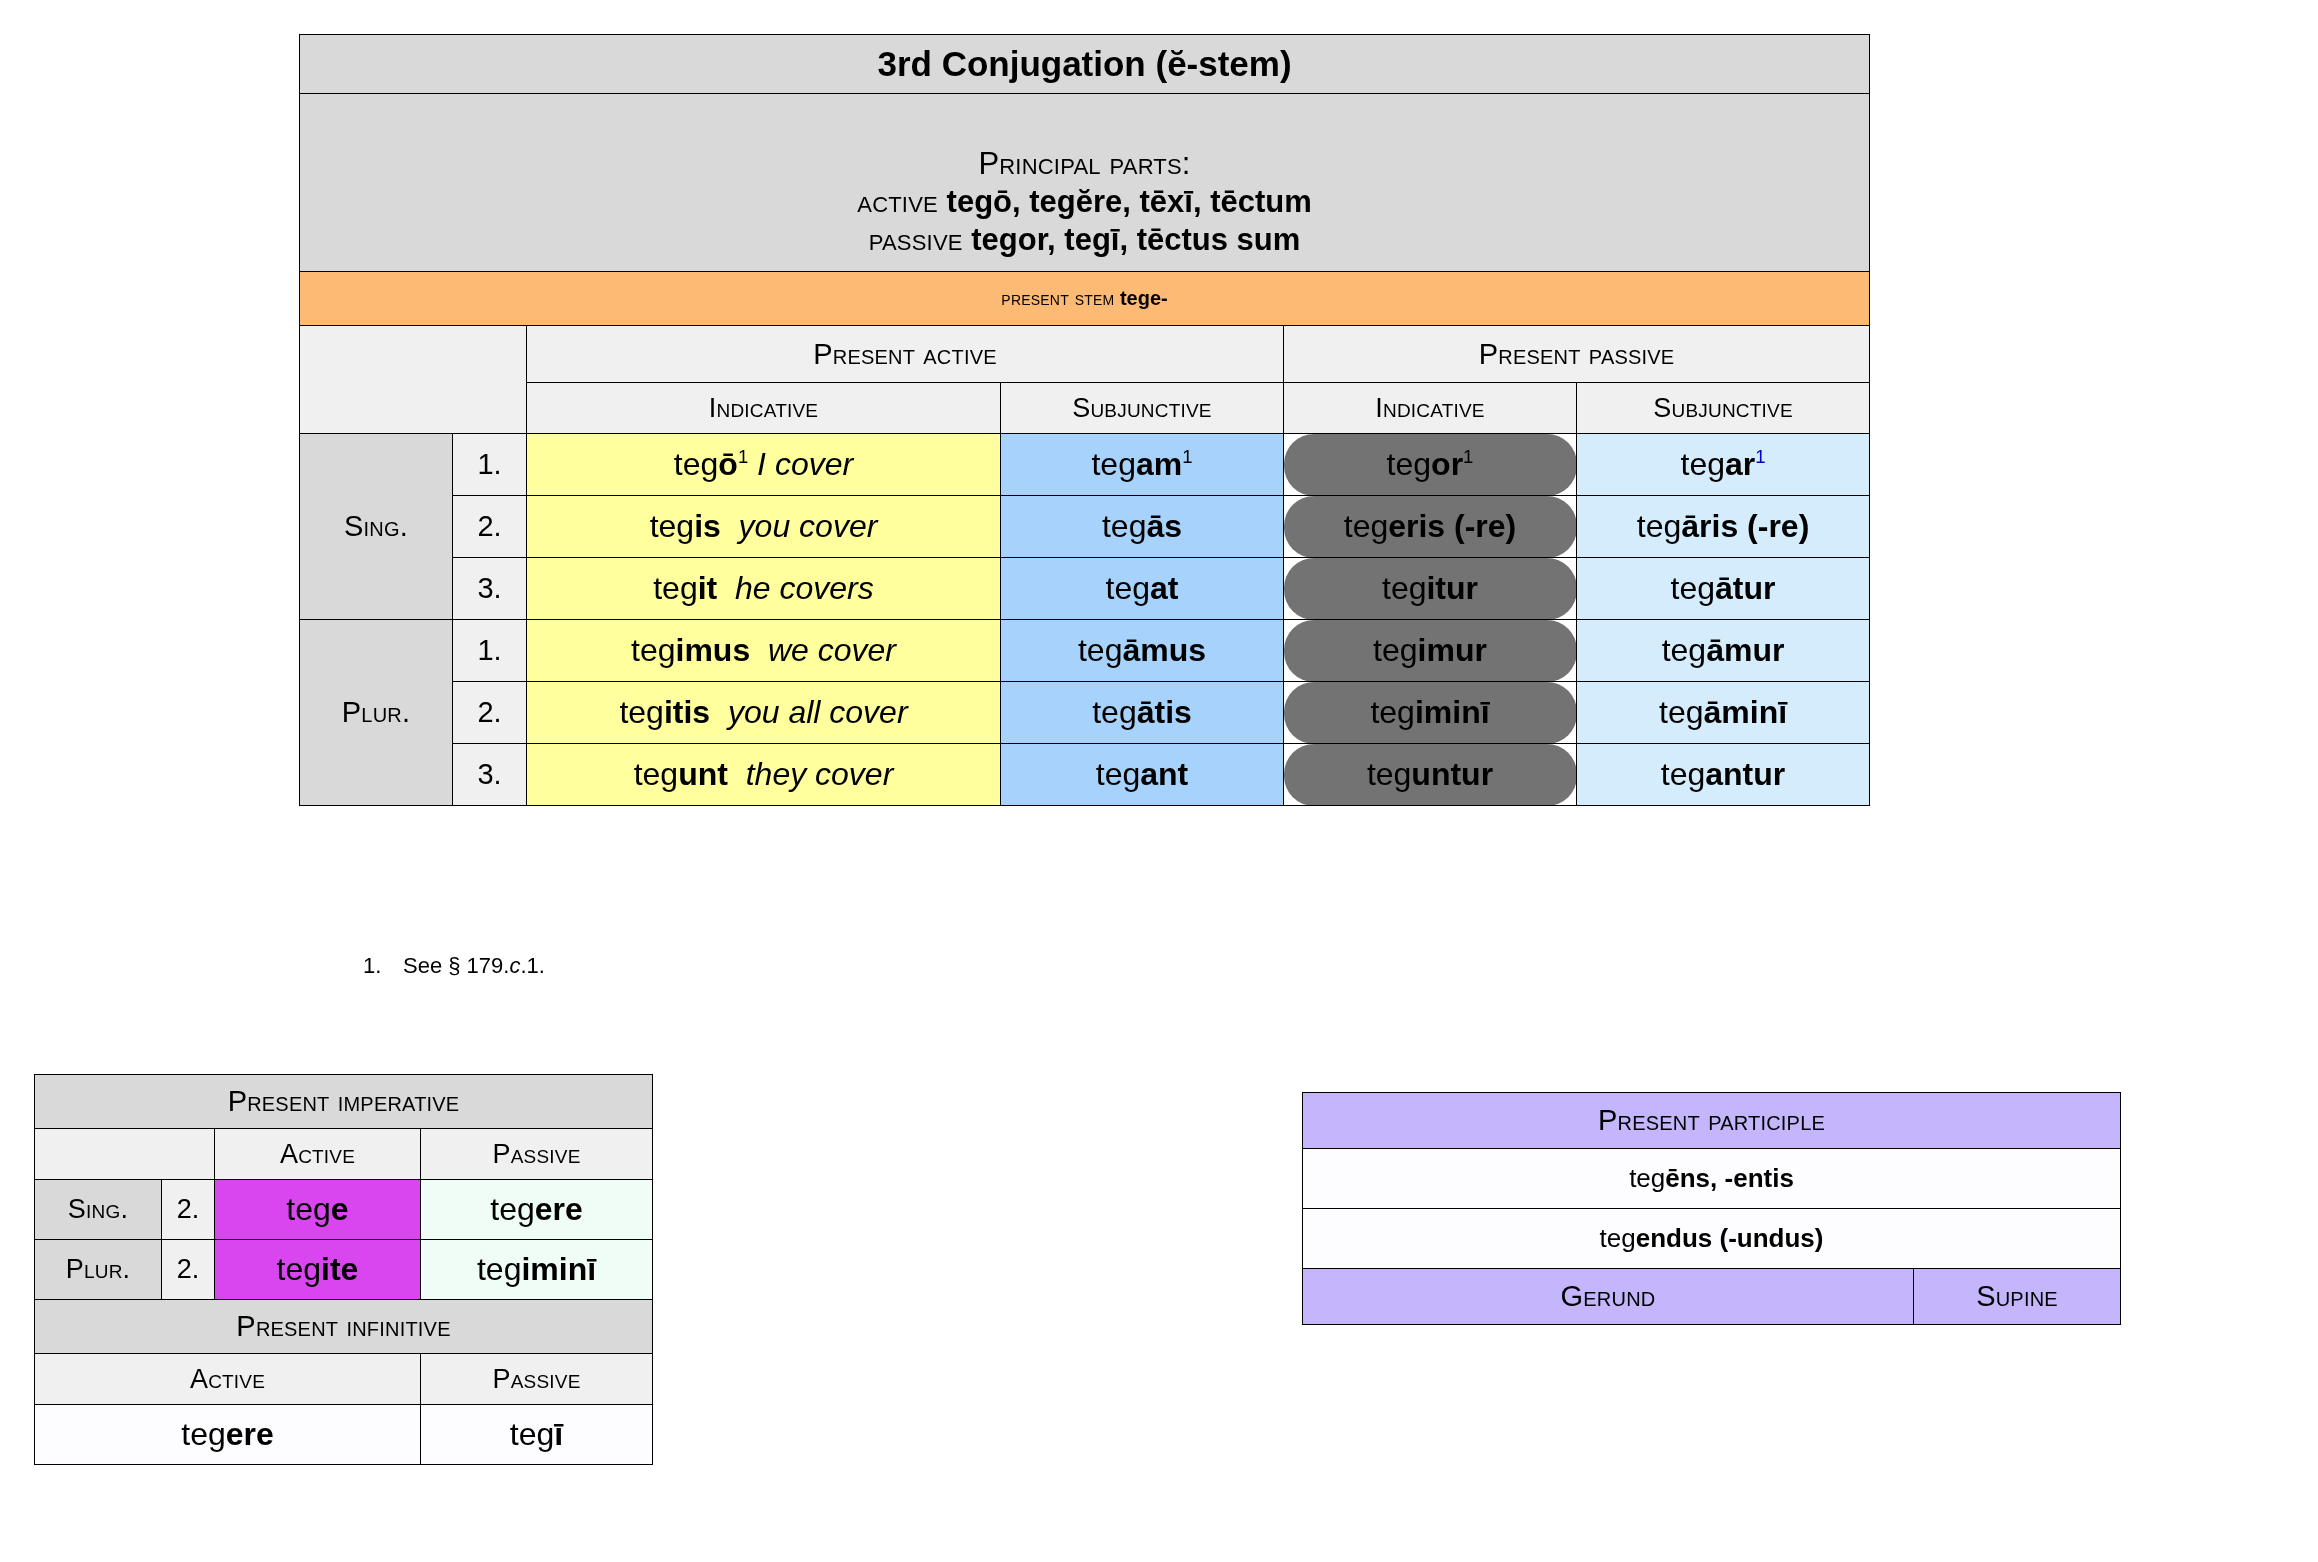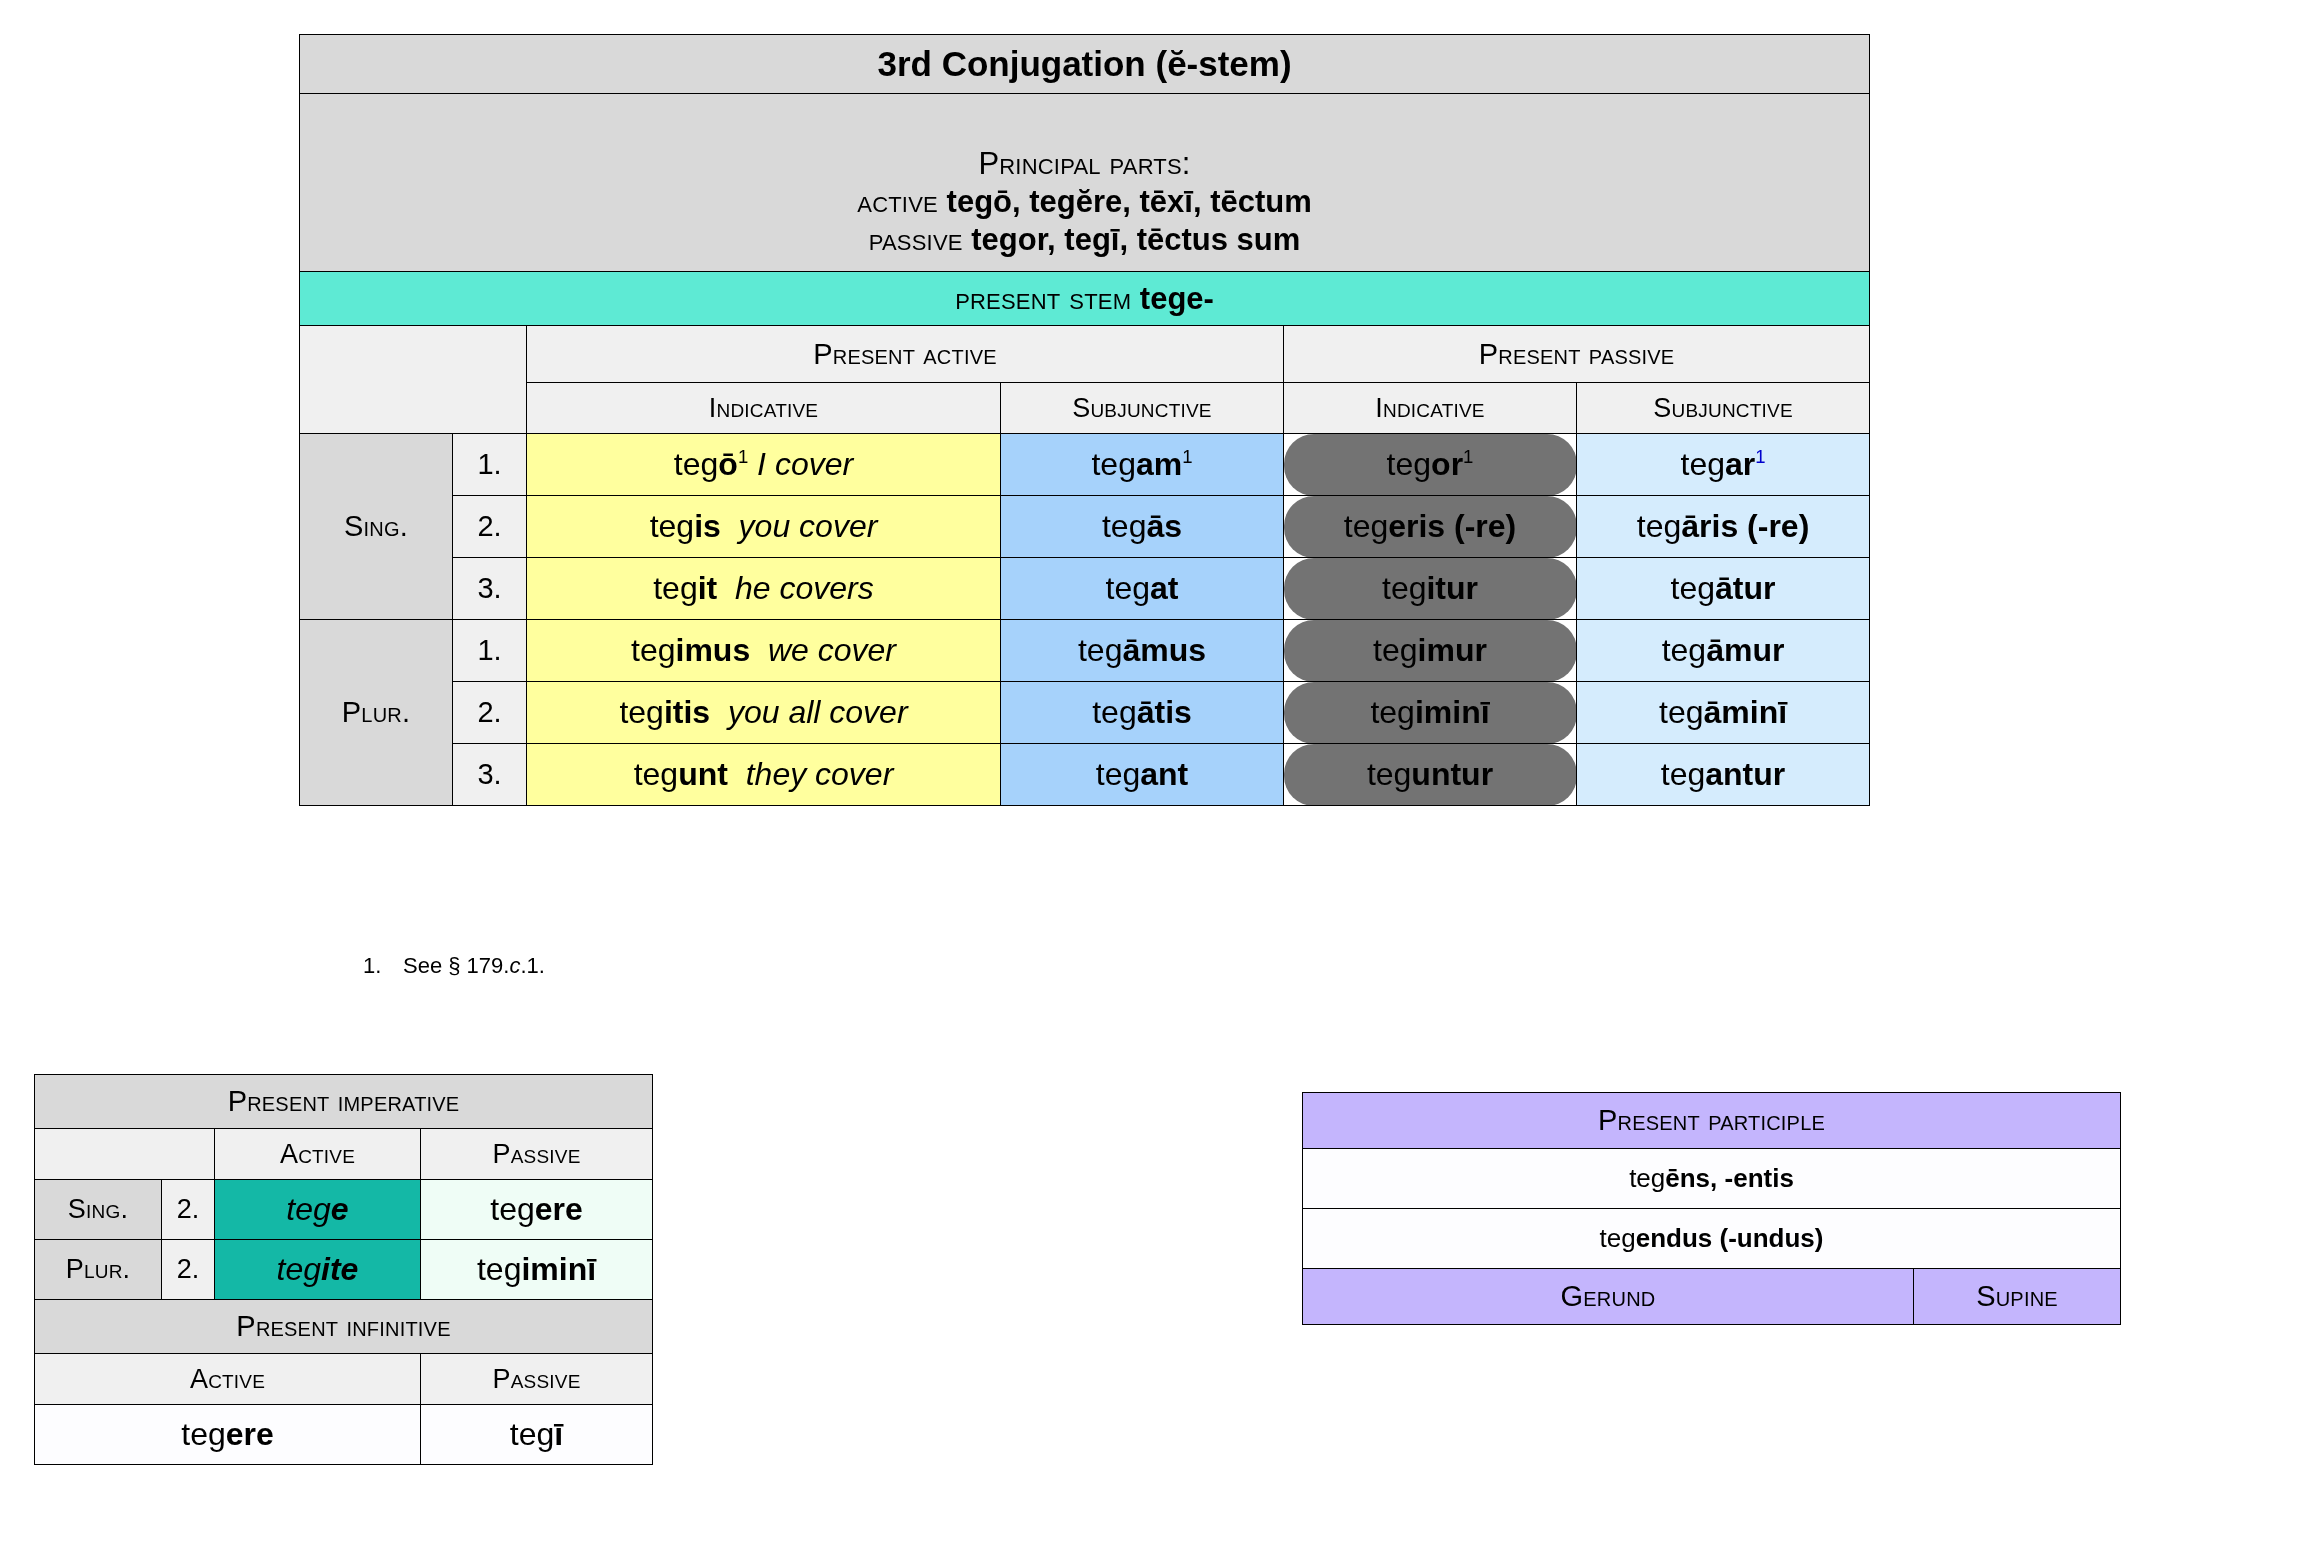--- a/index.html
+++ b/index.html
@@ -38,21 +38,21 @@
     margin-top: 43px;
   }
   .sc::first-letter { text-transform: uppercase; }
 
   
   .fill-grey      { background: #d9d9d9; }
   .fill-yellow    { background: #ffff9e; }
   .fill-paleyellow{ background: #737373; border-radius: 30px; }
   .fill-blue      { background: #a6d2fb; }
   .fill-paleblue  { background: #d5ecfd; }
-  .fill-green     { background: #14b8a6; font-style: italic; }
+  .fill-green     { background: #d946ef; }
   .fill-palegreen { background: #effdf6; }
 
   .b { font-weight: bold; }
   .i { font-style: italic; }
   sup.fn { font-size: 0.58em; vertical-align: super; font-weight: normal; }
   sup.fn-blue { color: #0000cc; }
 
   
   #main-table-wrap {
     position: absolute;
@@ -67,23 +67,23 @@
     font-weight: bold;
     background: #d9d9d9;
   }
   #main-table .pp-row td {
     background: #d9d9d9;
     padding: 8px 0 13px 0;
     font-size: 31px;
     line-height: 1.22;
   }
   #main-table .stem-row td {
-    background: #5eead4;
+    background: #fdba74;
     height: 53px;
-    font-size: 31px;
+    font-size: 20px;
   }
   #main-table .grp-row td {
     background: #f0f0f0;
     height: 56px;
     font-size: 29px;
   }
   #main-table .mood-row td {
     background: #f0f0f0;
     height: 50px;
     font-size: 27px;

